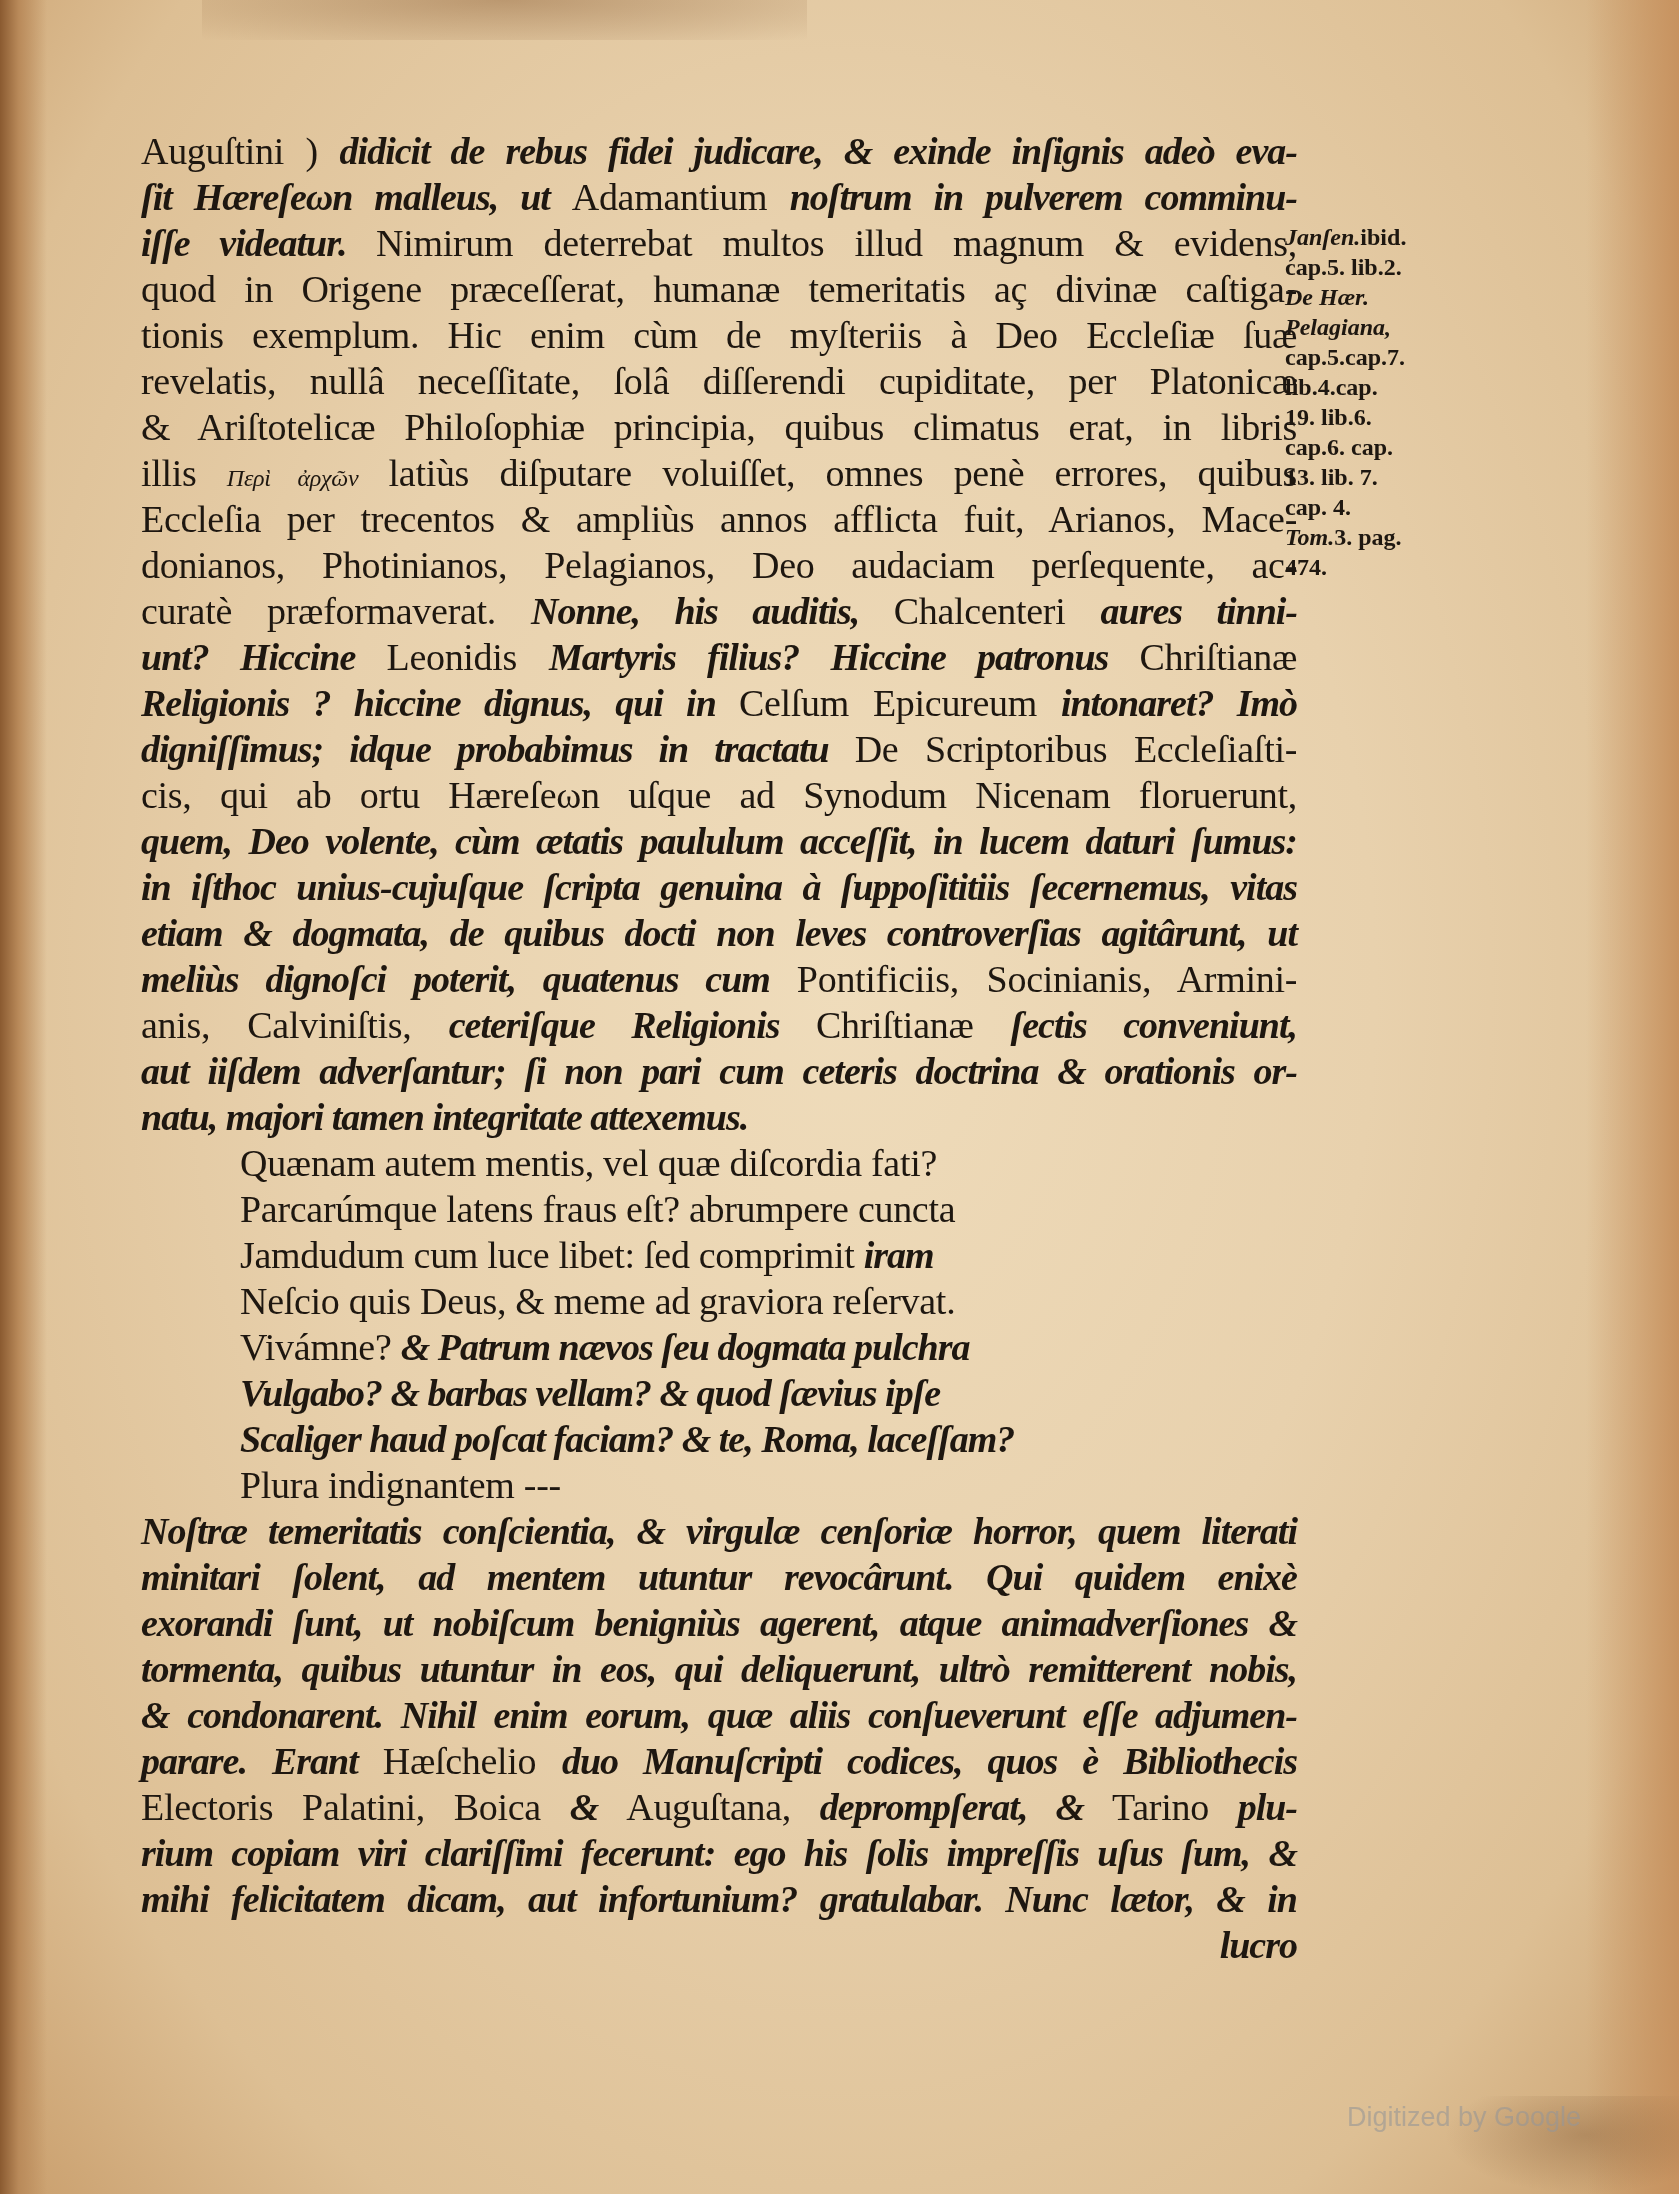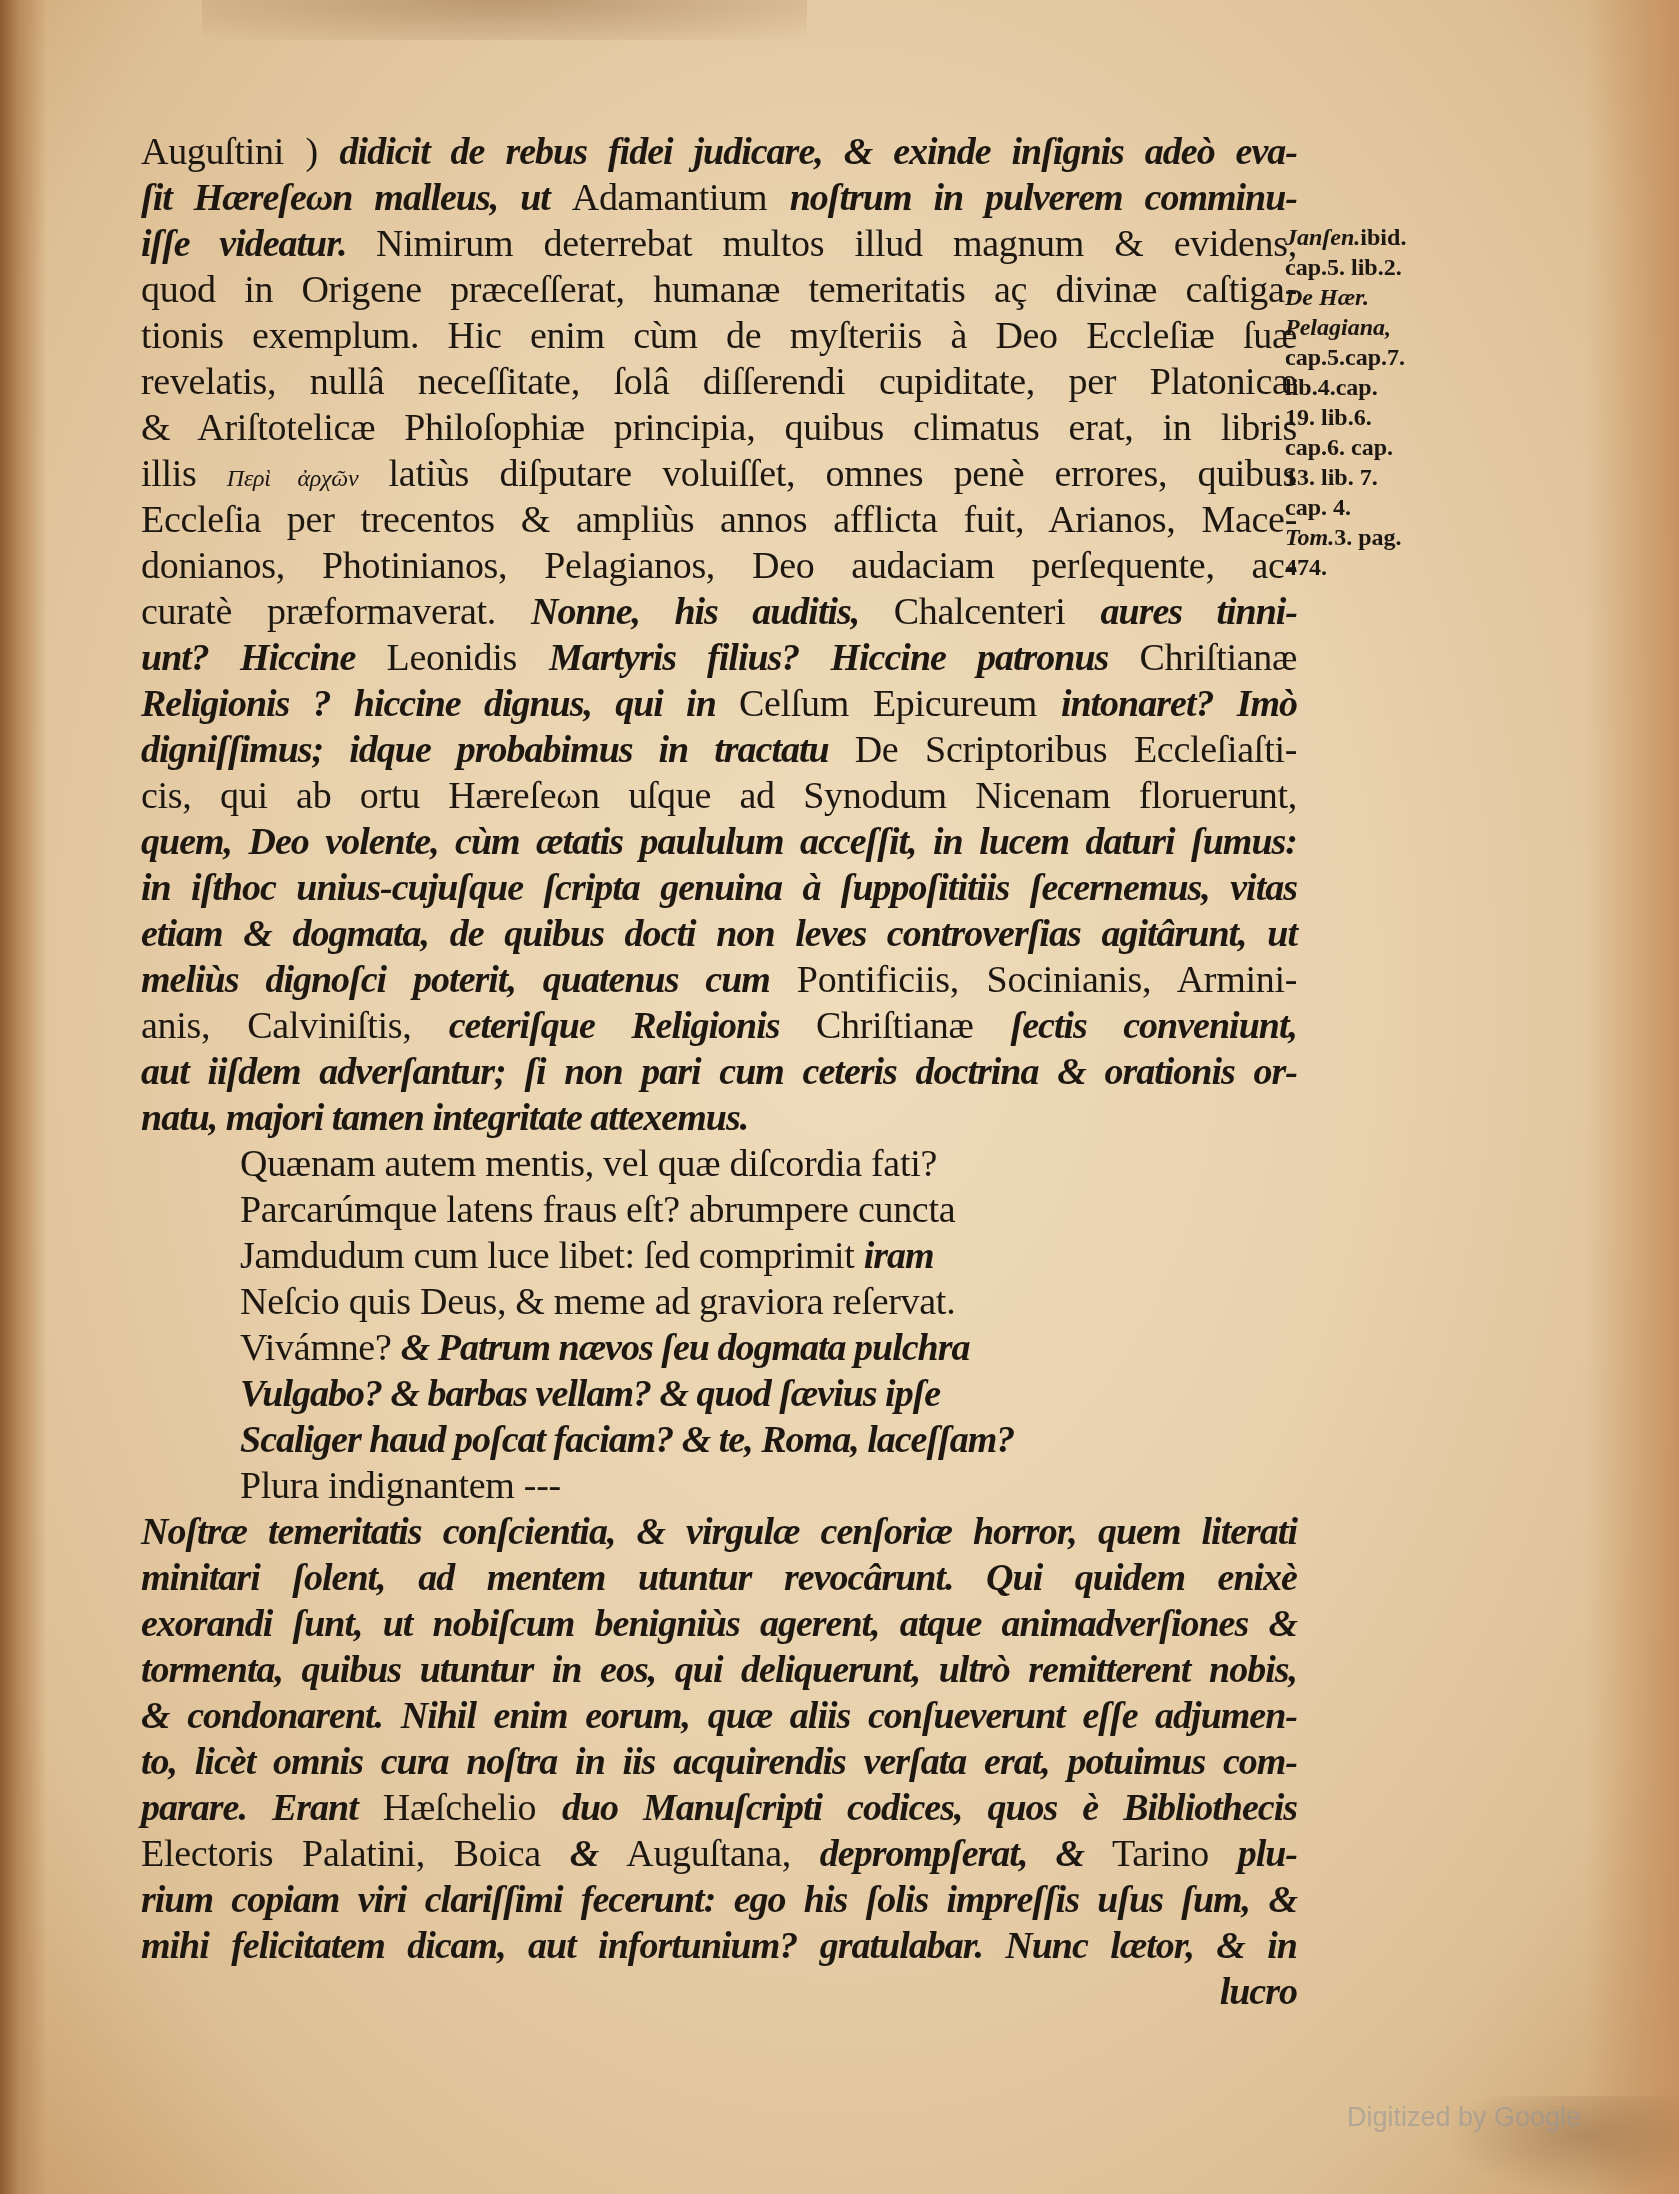--- a/index.html
+++ b/index.html
@@ -100,21 +100,20 @@
         <div class="line verse"><span class="it">Vulgabo? &amp; barbas vellam? &amp; quod ſævius ipſe</span></div>
         <div class="line verse"><span class="it">Scaliger haud poſcat faciam? &amp; te, Roma, laceſſam?</span></div>
         <div class="line verse"><span class="rm">Plura indignantem ---</span></div>
       </div>
     <div id="closing-lines">
         <div class="line"><span class="it">Noſtræ temeritatis conſcientia, &amp; virgulæ cenſoriæ horror, quem literati</span></div>
         <div class="line"><span class="it">minitari ſolent, ad mentem utuntur revocârunt. Qui quidem enixè</span></div>
         <div class="line"><span class="it">exorandi ſunt, ut nobiſcum benigniùs agerent, atque animadverſiones &amp;</span></div>
         <div class="line"><span class="it">tormenta, quibus utuntur in eos, qui deliquerunt, ultrò remitterent nobis,</span></div>
         <div class="line"><span class="it">&amp; condonarent. Nihil enim eorum, quæ aliis conſueverunt eſſe adjumen-</span></div>
-        <div class="line"><span class="it">to, licèt omnis cura noſtra in iis acquirendis verſata erat, potuimus com-</span></div>
         <div class="line"><span class="it">parare. Erant </span><span class="rm">Hæſchelio </span><span class="it">duo Manuſcripti codices, quos è Bibliothecis</span></div>
         <div class="line"><span class="rm">Electoris Palatini, Boica </span><span class="it">&amp; </span><span class="rm">Auguſtana, </span><span class="it">deprompſerat, &amp; </span><span class="rm">Tarino </span><span class="it">plu-</span></div>
         <div class="line"><span class="it">rium copiam viri clariſſimi fecerunt: ego his ſolis impreſſis uſus ſum, &amp;</span></div>
         <div class="line"><span class="it">mihi felicitatem dicam, aut infortunium? gratulabar. Nunc lætor, &amp; in</span></div>
       </div>
     <div class="line right">
       <span class="it">lucro</span>
     </div>
   </div>
 

